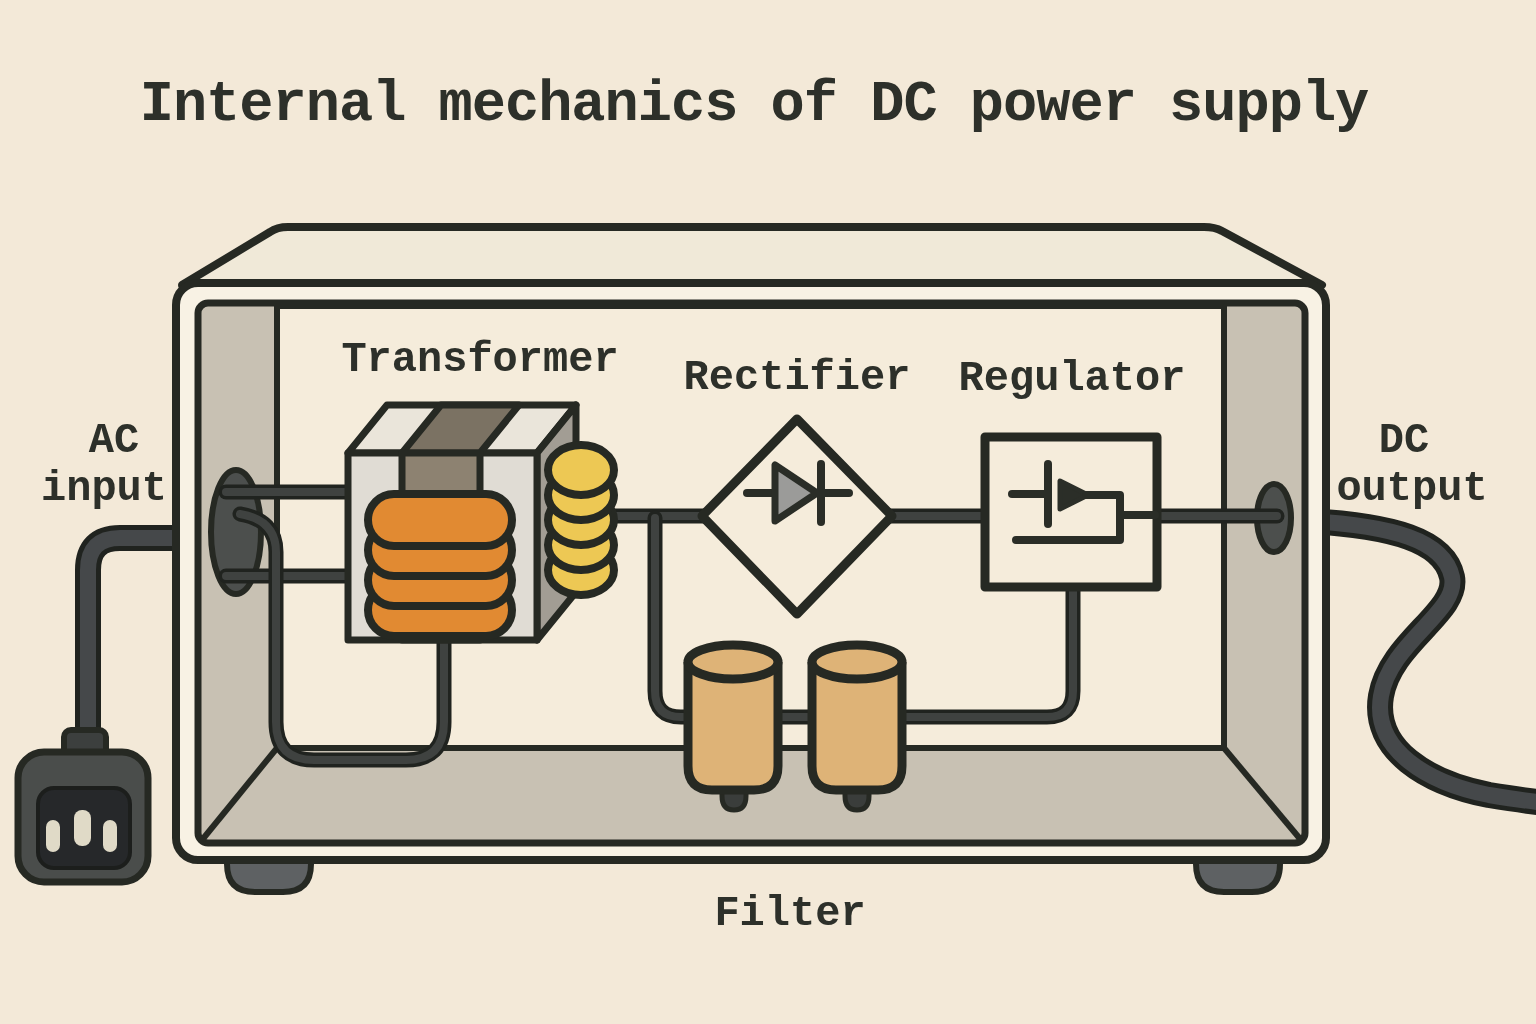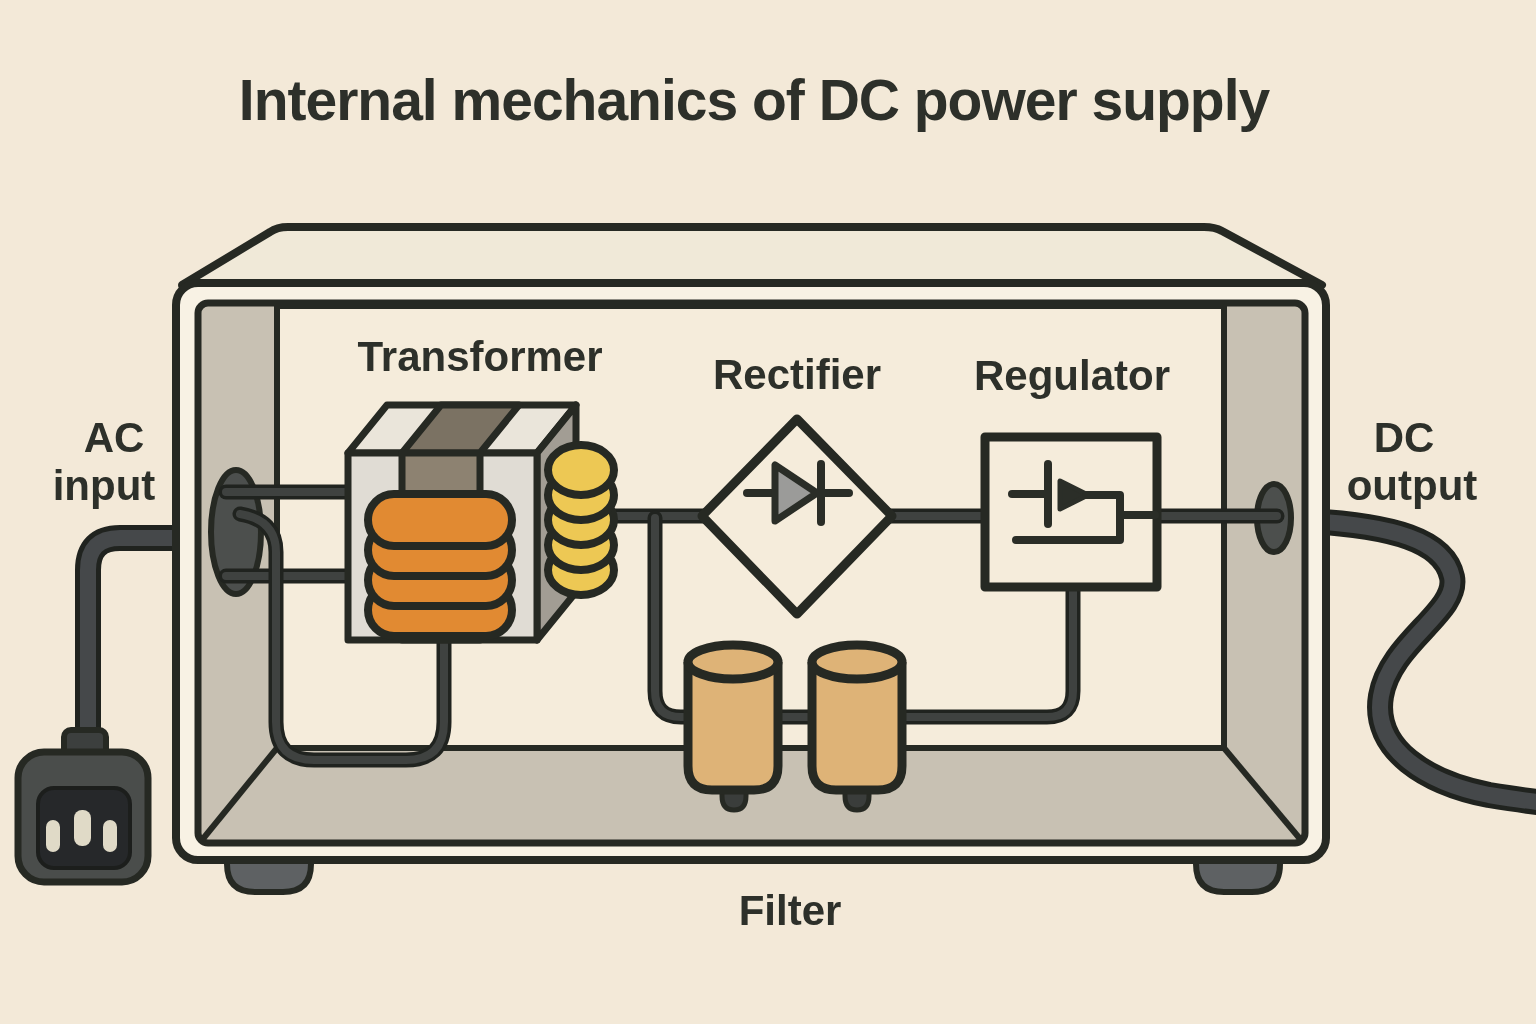--- a/index.html
+++ b/index.html
@@ -1,17 +1,17 @@
 <!DOCTYPE html>
 <html><head>
 <meta charset="utf-8">
 <style>
   html,body{margin:0;padding:0;background:#f3e9d8;}
   #stage{position:relative;width:1536px;height:1024px;overflow:hidden;
-         font-family:Liberation Sans, sans-serif;background:#7dd3fc;}
+         font-family:Liberation Mono, monospace;background:#7dd3fc;}
   svg{position:absolute;left:0;top:0;}
   text{fill:#2d302a;font-weight:bold;}
   .title-text{font-size:57px;letter-spacing:-1px;}
   .comp-label{font-size:42px;}
   .io-label{font-size:42px;}
   
   .wo{fill:none;stroke:#20231f;stroke-width:15;stroke-linecap:round;stroke-linejoin:round;}
   .wi{fill:none;stroke:#3f4240;stroke-width:8;stroke-linecap:round;stroke-linejoin:round;}
   .co{fill:none;stroke:#20231f;stroke-width:26;stroke-linecap:round;stroke-linejoin:round;}
   .ci{fill:none;stroke:#45484a;stroke-width:16;stroke-linecap:round;stroke-linejoin:round;}

